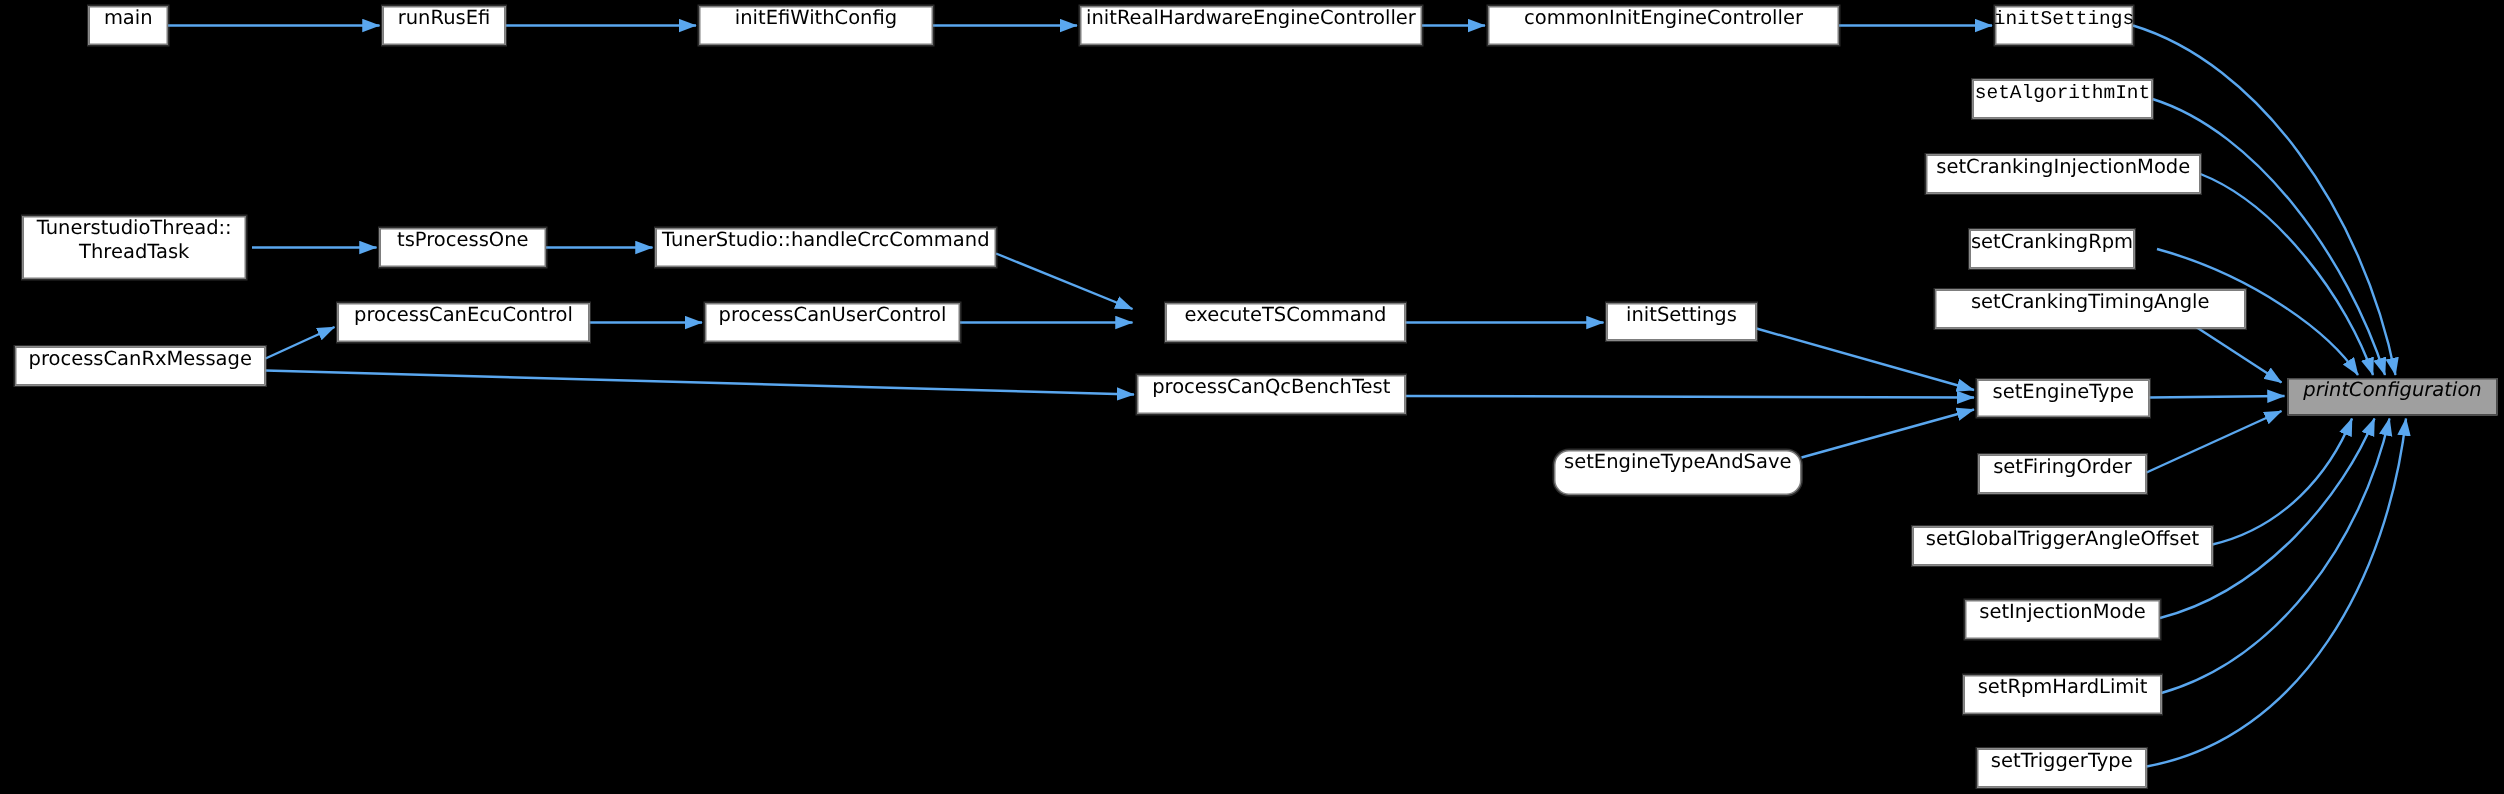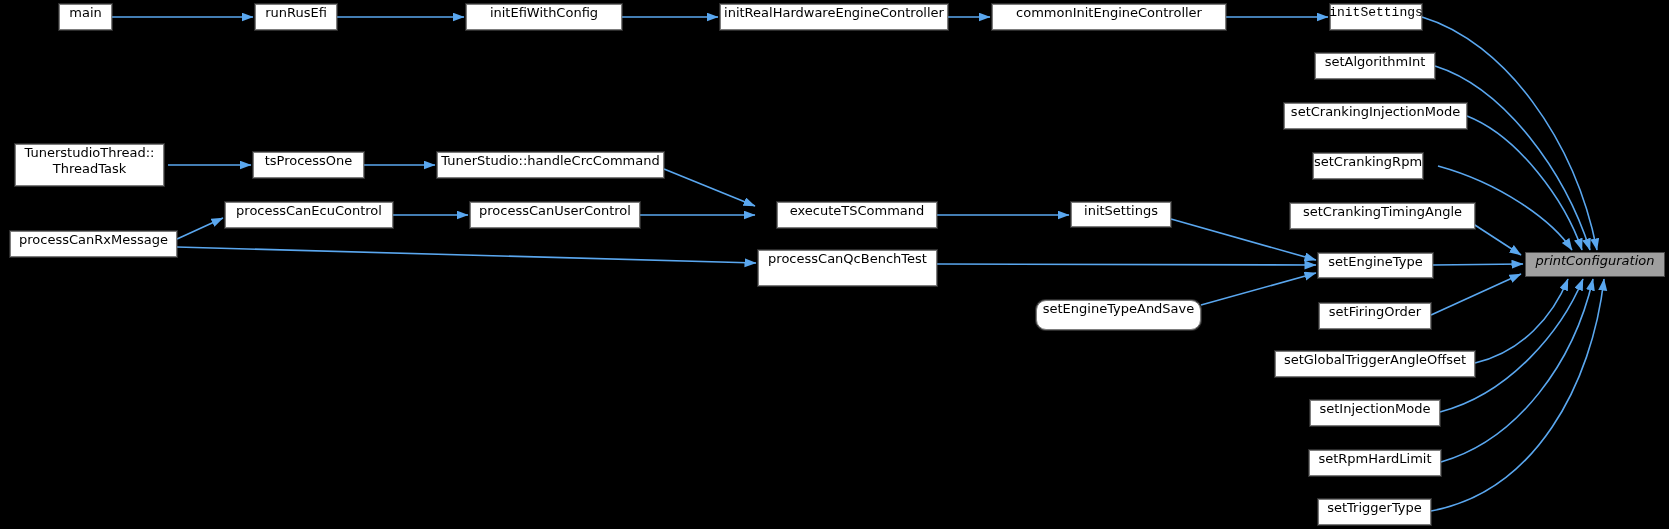--- a/index.html
+++ b/index.html
@@ -89,36 +89,36 @@
         <path d="M1431,511 C1535,492 1592,384 1604,279" fill="none" stroke="#5aa7ef" stroke-width="1.6" marker-end="url(#arrowhead)"></path>
       </g>
   </svg>
   <div id="nodes">
       <div class="node" style="left: 59px; top: 4px; width: 53px; height: 26px;"><span>main</span></div>
       <div class="node" style="left: 255px; top: 4px; width: 82px; height: 26px;"><span>runRusEfi</span></div>
       <div class="node" style="left: 466px; top: 4px; width: 156px; height: 26px;"><span>initEfiWithConfig</span></div>
       <div class="node" style="left: 720px; top: 4px; width: 228px; height: 26px;"><span>initRealHardwareEngineController</span></div>
       <div class="node" style="left: 992px; top: 4px; width: 234px; height: 26px;"><span>commonInitEngineController</span></div>
       <div class="node" style="left: 1330px; top: 4px; width: 92px; height: 26px; font-family: Liberation Mono, monospace;"><span>initSettings</span></div>
-      <div class="node" style="left: 1315px; top: 53px; width: 120px; height: 26px;"><span>setAlgorithmInt</span></div>
+      <div class="node" style="left: 1315px; top: 53px; width: 120px; height: 26px; font-family: Liberation Mono, monospace;"><span>setAlgorithmInt</span></div>
       <div class="node" style="left: 1284px; top: 103px; width: 183px; height: 26px;"><span>setCrankingInjectionMode</span></div>
       <div class="node" style="left: 1313px; top: 153px; width: 110px; height: 26px;"><span>setCrankingRpm</span></div>
-      <div class="node" style="left: 1290px; top: 203px; width: 185px; height: 26px;"><span>setCrankingTimingAngle</span></div>
+      <div class="node" style="left: 1290px; top: 193px; width: 207px; height: 26px;"><span>setCrankingTimingAngle</span></div>
       <div class="node" style="left: 1318px; top: 253px; width: 115px; height: 25px;"><span>setEngineType</span></div>
       <div class="node" style="left: 1319px; top: 303px; width: 112px; height: 26px;"><span>setFiringOrder</span></div>
       <div class="node" style="left: 1275px; top: 351px; width: 200px; height: 26px;"><span>setGlobalTriggerAngleOffset</span></div>
       <div class="node" style="left: 1310px; top: 400px; width: 130px; height: 26px;"><span>setInjectionMode</span></div>
       <div class="node" style="left: 1309px; top: 450px; width: 132px; height: 26px;"><span>setRpmHardLimit</span></div>
       <div class="node" style="left: 1318px; top: 499px; width: 113px; height: 26px;"><span>setTriggerType</span></div>
       <div class="node node--highlight" style="left: 1525px; top: 252px; width: 140px; height: 25px; font-style: italic;"><span>printConfiguration</span></div>
       <div class="node" style="left: 15px; top: 144px; width: 149px; height: 42px;"><span>TunerstudioThread::
 ThreadTask</span></div>
       <div class="node" style="left: 253px; top: 152px; width: 111px; height: 26px;"><span>tsProcessOne</span></div>
       <div class="node" style="left: 437px; top: 152px; width: 227px; height: 26px;"><span>TunerStudio::handleCrcCommand</span></div>
       <div class="node" style="left: 225px; top: 202px; width: 168px; height: 26px;"><span>processCanEcuControl</span></div>
       <div class="node" style="left: 470px; top: 202px; width: 170px; height: 26px;"><span>processCanUserControl</span></div>
       <div class="node" style="left: 757px; top: 202px; width: 160px; height: 26px; margin-left: 20px;"><span>executeTSCommand</span></div>
       <div class="node" style="left: 1071px; top: 202px; width: 100px; height: 25px;"><span>initSettings</span></div>
       <div class="node" style="left: 10px; top: 231px; width: 167px; height: 26px;"><span>processCanRxMessage</span></div>
-      <div class="node" style="left: 758px; top: 250px; width: 179px; height: 36px;"><span>processCanQcBenchTest</span></div>
+      <div class="node" style="left: 758px; top: 250px; width: 179px; height: 26px;"><span>processCanQcBenchTest</span></div>
       <div class="node" style="left: 1036px; top: 300px; width: 165px; height: 30px; border-radius: 10px;"><span>setEngineTypeAndSave</span></div>
     </div>
 </div>
 
 </body></html>

